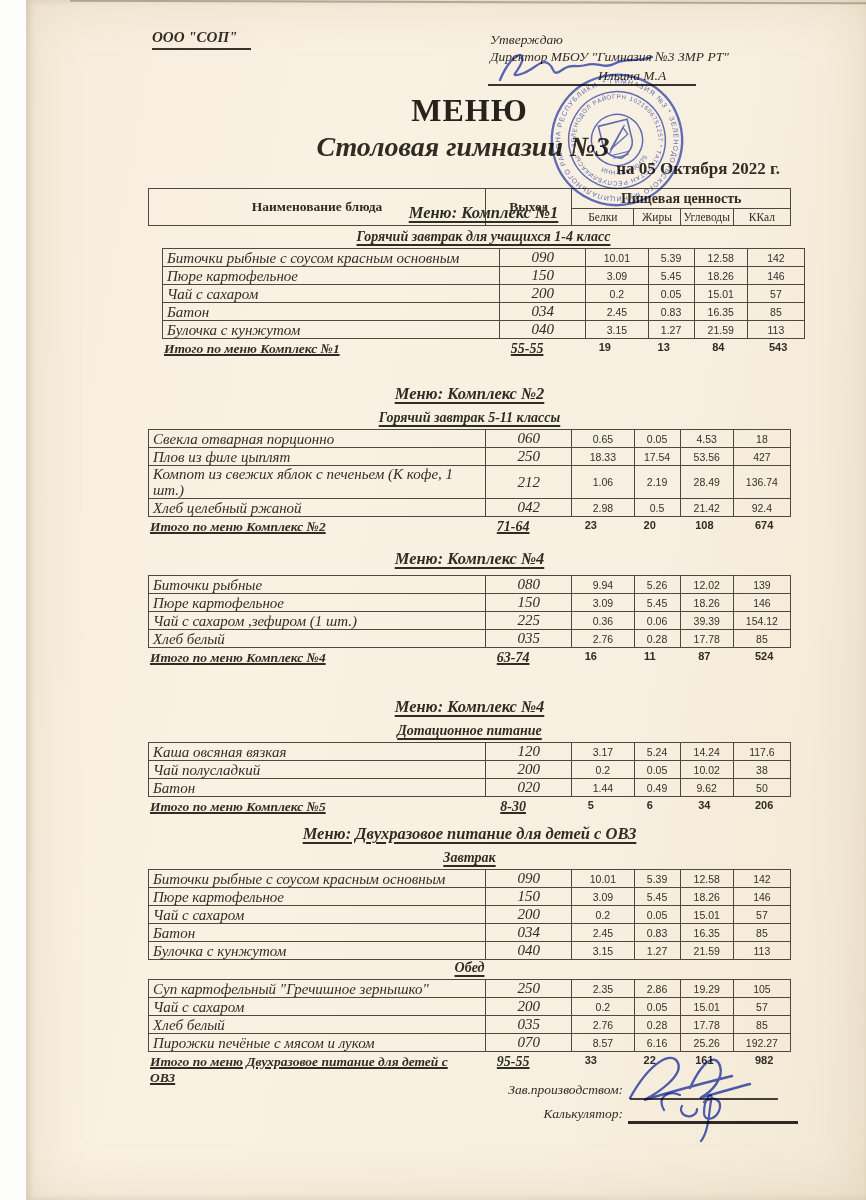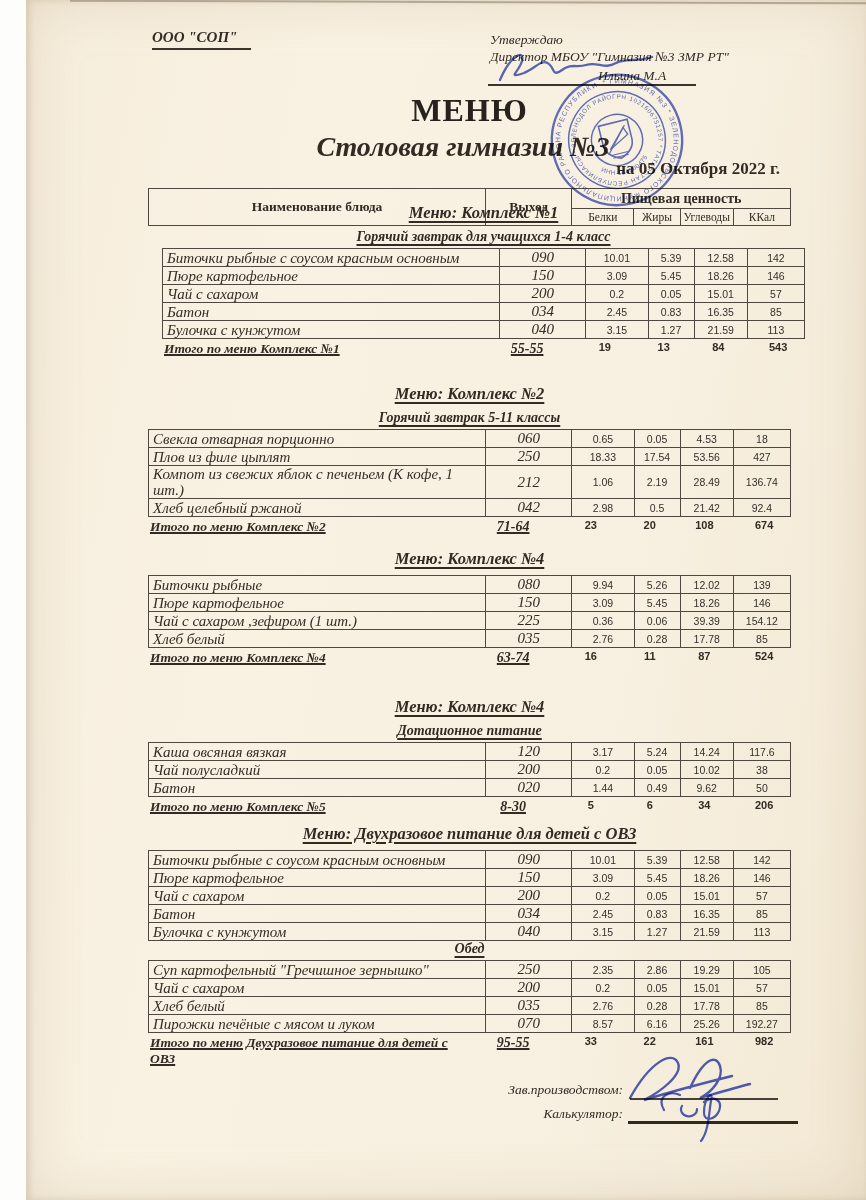--- a/index.html
+++ b/index.html
@@ -347,20 +347,21 @@
           <div class="total-label">Итого по меню Комплекс №5</div>
           <div class="total-out">8-30</div>
           <div class="total-val" style="width: 62px;">5</div>
           <div class="total-val" style="width: 46px;">6</div>
           <div class="total-val" style="width: 53px;">34</div>
           <div class="total-val" style="width: 57px;">206</div>
         </div>
       </div>
       <div class="section" style="top: 824px;">
         <div class="sec-title"><span>Меню: Двухразовое питание для детей с ОВЗ</span></div>
+        <div class="sec-sub"><span>Завтрак</span></div>
         <table class="menu-table">
           <colgroup>
             <col style="width: 336px;">
             <col style="width: 86px;">
             <col style="width: 62px;">
             <col style="width: 46px;">
             <col style="width: 53px;">
             <col style="width: 57px;">
           </colgroup>
           <tbody>

